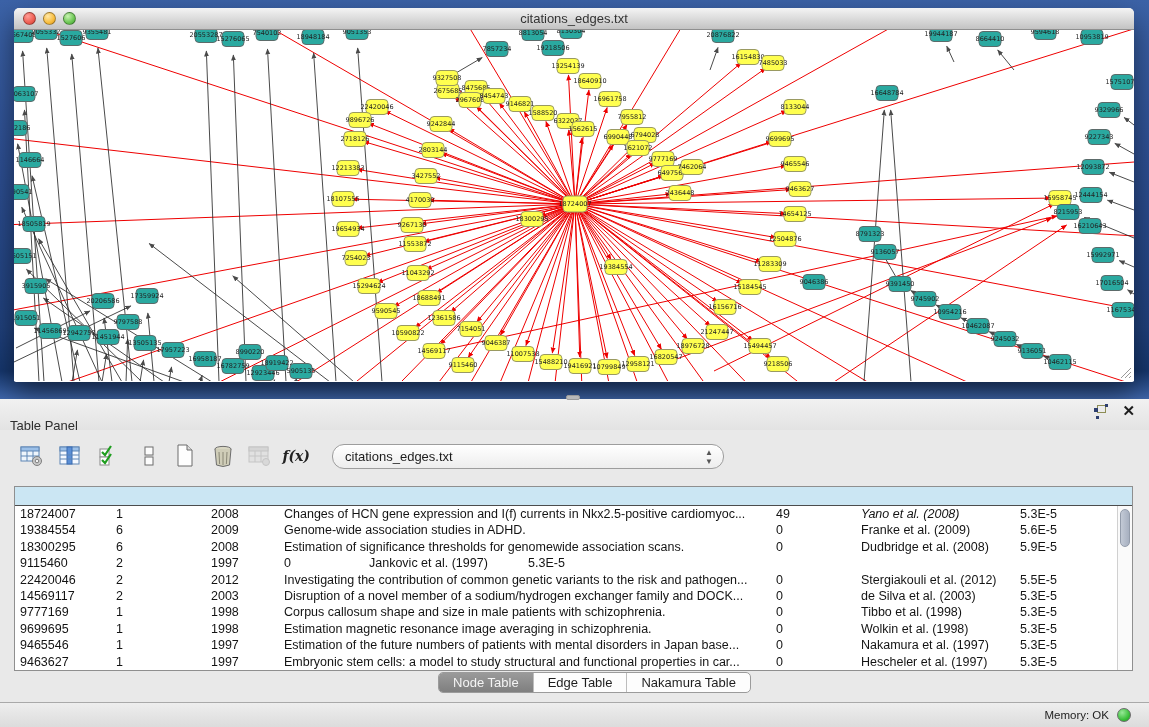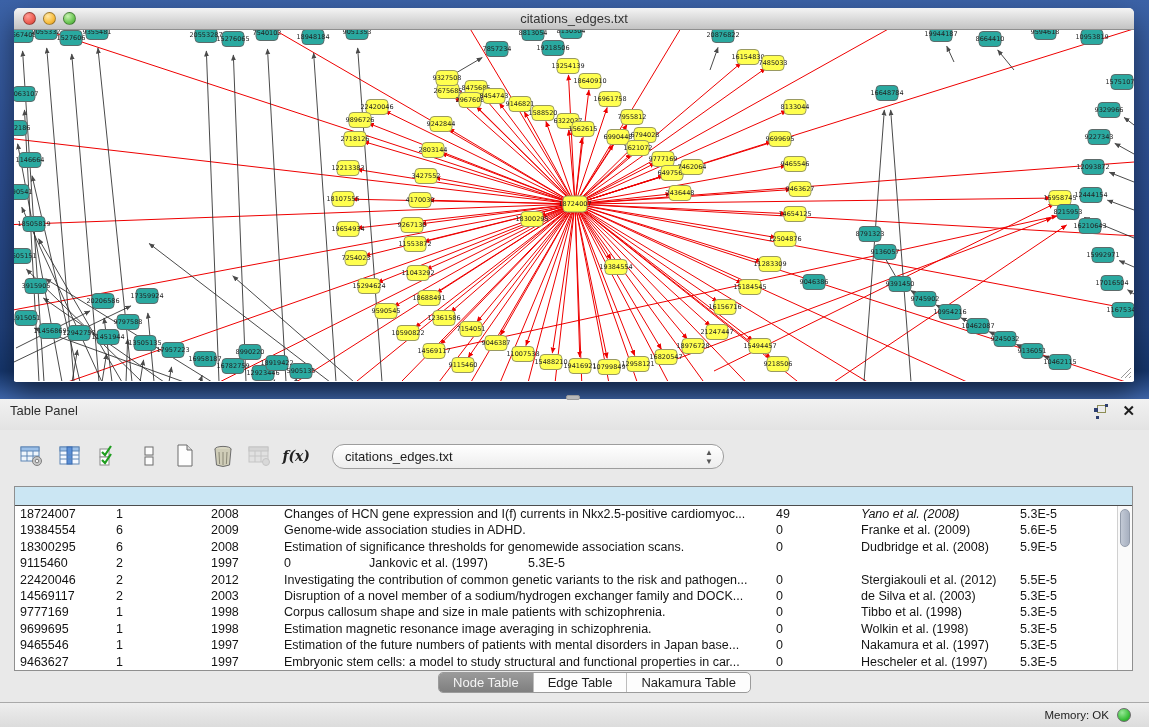--- a/index.html
+++ b/index.html
@@ -28,21 +28,21 @@
   .node rect{stroke-width:1;}
   .node.t rect{fill:#2aa9a0;stroke:#5c6b6a;}
   .node.y rect{fill:#ffff4f;stroke:#9a9a62;}
   .node text{font-family:"DejaVu Sans",sans-serif;font-size:6.5px;fill:#222;text-anchor:middle;}
   
   .panel{position:absolute;left:0;top:399px;width:1149px;height:303px;background:#e9e9e9;}
   .panel-header{position:absolute;left:0;top:0;width:100%;height:31px;
     background:linear-gradient(180deg,#f1f1f1,#e3e3e3);}
   .panel-grip{position:absolute;left:566px;top:-4px;width:14px;height:5px;border-radius:2px;
     background:#b9b9b9;border:1px solid #9a9a9a;}
-  .panel-title{position:absolute;left:10px;top:4px;font-size:13px;color:#2e2e2e;}
+  .panel-title{position:absolute;left:10px;top:19px;font-size:13px;color:#2e2e2e;}
   .panel-actions{position:absolute;right:14px;top:5px;display:flex;gap:14px;align-items:center;}
   .float-ico{position:relative;width:14px;height:13px;display:inline-block;}
   .float-ico .fa{position:absolute;left:3px;top:0;width:9px;height:8px;border:1px solid #8d8d55;}
   .float-ico .fb{position:absolute;left:0;top:3px;width:4px;height:4px;background:#2e3f6e;}
   .float-ico .fc{position:absolute;right:0;top:-1px;width:3px;height:3px;background:#2e3f6e;}
   .float-ico .fd{position:absolute;left:2px;bottom:-1px;width:3px;height:3px;background:#2e3f6e;}
   .close-x{font-size:15px;font-weight:bold;color:#1d1d1d;line-height:14px;cursor:default;}
   .toolbar{position:absolute;left:0;top:31px;width:100%;height:52px;display:flex;align-items:center;padding-left:16px;}
   .tb{width:30px;height:30px;margin-right:8px;border:none;background:transparent;padding:2px;display:flex;align-items:center;justify-content:flex-end;}
   .tb.dim{opacity:.45;}

